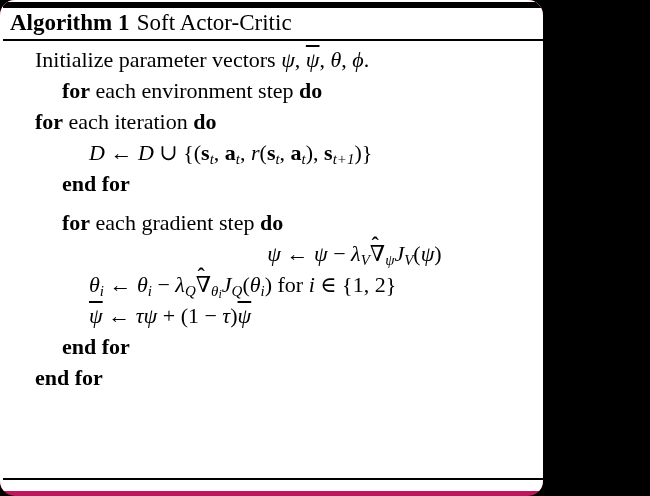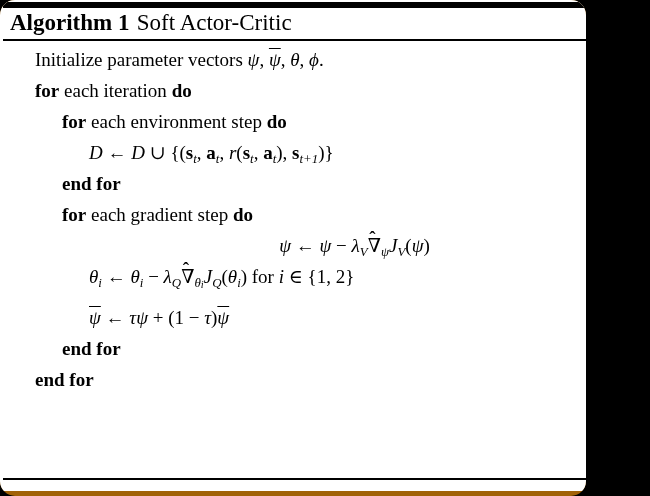--- a/index.html
+++ b/index.html
@@ -1,20 +1,20 @@
 <!DOCTYPE html>
 <html><head>
 <meta charset="utf-8">
 <style>
   html, body { margin: 0; padding: 0; background: #000; }
   #screen {
     position: relative;
-    width: 586px;
+    width: 543px;
     height: 496px;
-    background: #a16207;
+    background: #be185d;
     border-radius: 15px;
     overflow: hidden;
     font-family: "Liberation Serif", "DejaVu Serif", serif;
     color: #000;
   }
   #paper {
     position: absolute;
     top: 0; left: 0;
     width: 650px;
     height: 491px;
@@ -41,21 +41,21 @@
   #algo-header .title { font-weight: 400; margin-left: 0.32em; }
   #algo-body {
     position: absolute;
     top: 44px;
     left: 8px;
     right: 30px;
   }
   .algo-line {
     height: 31px;
     line-height: 31px;
-    font-size: 19px;
+    font-size: 22px;
     white-space: nowrap;
   }
   
   .s-i    { font-style: italic; }
   .s-b    { font-weight: 700; }
   .s-bar  { font-style: italic; text-decoration: overline; }
   .s-scr  { font-style: italic; font-weight: 400; }
   .s-sub  { font-size: 0.68em; font-style: italic; vertical-align: -0.28em; }
   .s-ssub { font-size: 0.55em; font-style: italic; vertical-align: -0.5em; }
   .s-hat  {
@@ -70,26 +70,26 @@
 
 <div id="screen">
   <div id="paper">
     <div class="rule rule-thick"></div>
     <div id="algo-header">
       <span class="label">Algorithm 1</span><span class="title">Soft Actor-Critic</span>
     </div>
     <div class="rule rule-mid"></div>
     <div id="algo-body">
         <div class="algo-line" style="padding-left: 27px;">Initialize parameter vectors <span class="s-i">ψ</span>, <span class="s-bar">ψ</span>, <span class="s-i">θ</span>, <span class="s-i">ϕ</span>.</div>
+        <div class="algo-line" style="padding-left: 54px;"><span class="s-b">for</span> each environment step <span class="s-b">do</span></div>
         <div class="algo-line" style="padding-left: 27px;"><span class="s-b">for</span> each iteration <span class="s-b">do</span></div>
-        <div class="algo-line" style="padding-left: 54px;"><span class="s-b">for</span> each environment step <span class="s-b">do</span></div>
         <div class="algo-line" style="padding-left: 81px;"><span class="s-scr">D</span> ← <span class="s-scr">D</span> ∪ {(<span class="s-b">s</span><span class="s-sub">t</span>, <span class="s-b">a</span><span class="s-sub">t</span>, <span class="s-i">r</span>(<span class="s-b">s</span><span class="s-sub">t</span>, <span class="s-b">a</span><span class="s-sub">t</span>), <span class="s-b">s</span><span class="s-sub">t+1</span>)}</div>
         <div class="algo-line" style="padding-left: 54px;"><span class="s-b">end for</span></div>
-        <div class="algo-line" style="padding-left: 54px;"><span class="s-b">for</span> each gradient step <span class="s-b">do</span></div>
+        <div class="algo-line" style="padding-left: 54px; margin-top: 8px;"><span class="s-b">for</span> each gradient step <span class="s-b">do</span></div>
         <div class="algo-line" style="padding-left: 81px; text-align: center;"><span class="s-i">ψ</span> ← <span class="s-i">ψ</span> − <span class="s-i">λ</span><span class="s-sub">V</span>∇<span class="s-hat">ˆ</span><span class="s-sub">ψ</span><span class="s-i">J</span><span class="s-sub">V</span>(<span class="s-i">ψ</span>)</div>
         <div class="algo-line" style="padding-left: 81px;"><span class="s-i">θ</span><span class="s-sub">i</span> ← <span class="s-i">θ</span><span class="s-sub">i</span> − <span class="s-i">λ</span><span class="s-sub">Q</span>∇<span class="s-hat">ˆ</span><span class="s-sub">θ</span><span class="s-ssub">i</span><span class="s-i">J</span><span class="s-sub">Q</span>(<span class="s-i">θ</span><span class="s-sub">i</span>) for <span class="s-i">i</span> ∈ {1, 2}</div>
-        <div class="algo-line" style="padding-left: 81px; margin-top: 10px;"><span class="s-bar">ψ</span> ← <span class="s-i">τ</span><span class="s-i">ψ</span> + (1 − <span class="s-i">τ</span>)<span class="s-bar">ψ</span></div>
+        <div class="algo-line" style="padding-left: 81px;"><span class="s-bar">ψ</span> ← <span class="s-i">τ</span><span class="s-i">ψ</span> + (1 − <span class="s-i">τ</span>)<span class="s-bar">ψ</span></div>
         <div class="algo-line" style="padding-left: 54px;"><span class="s-b">end for</span></div>
         <div class="algo-line" style="padding-left: 27px;"><span class="s-b">end for</span></div>
       </div>
     <div class="rule rule-bottom"></div>
   </div>
 </div>
 
 </body></html>

